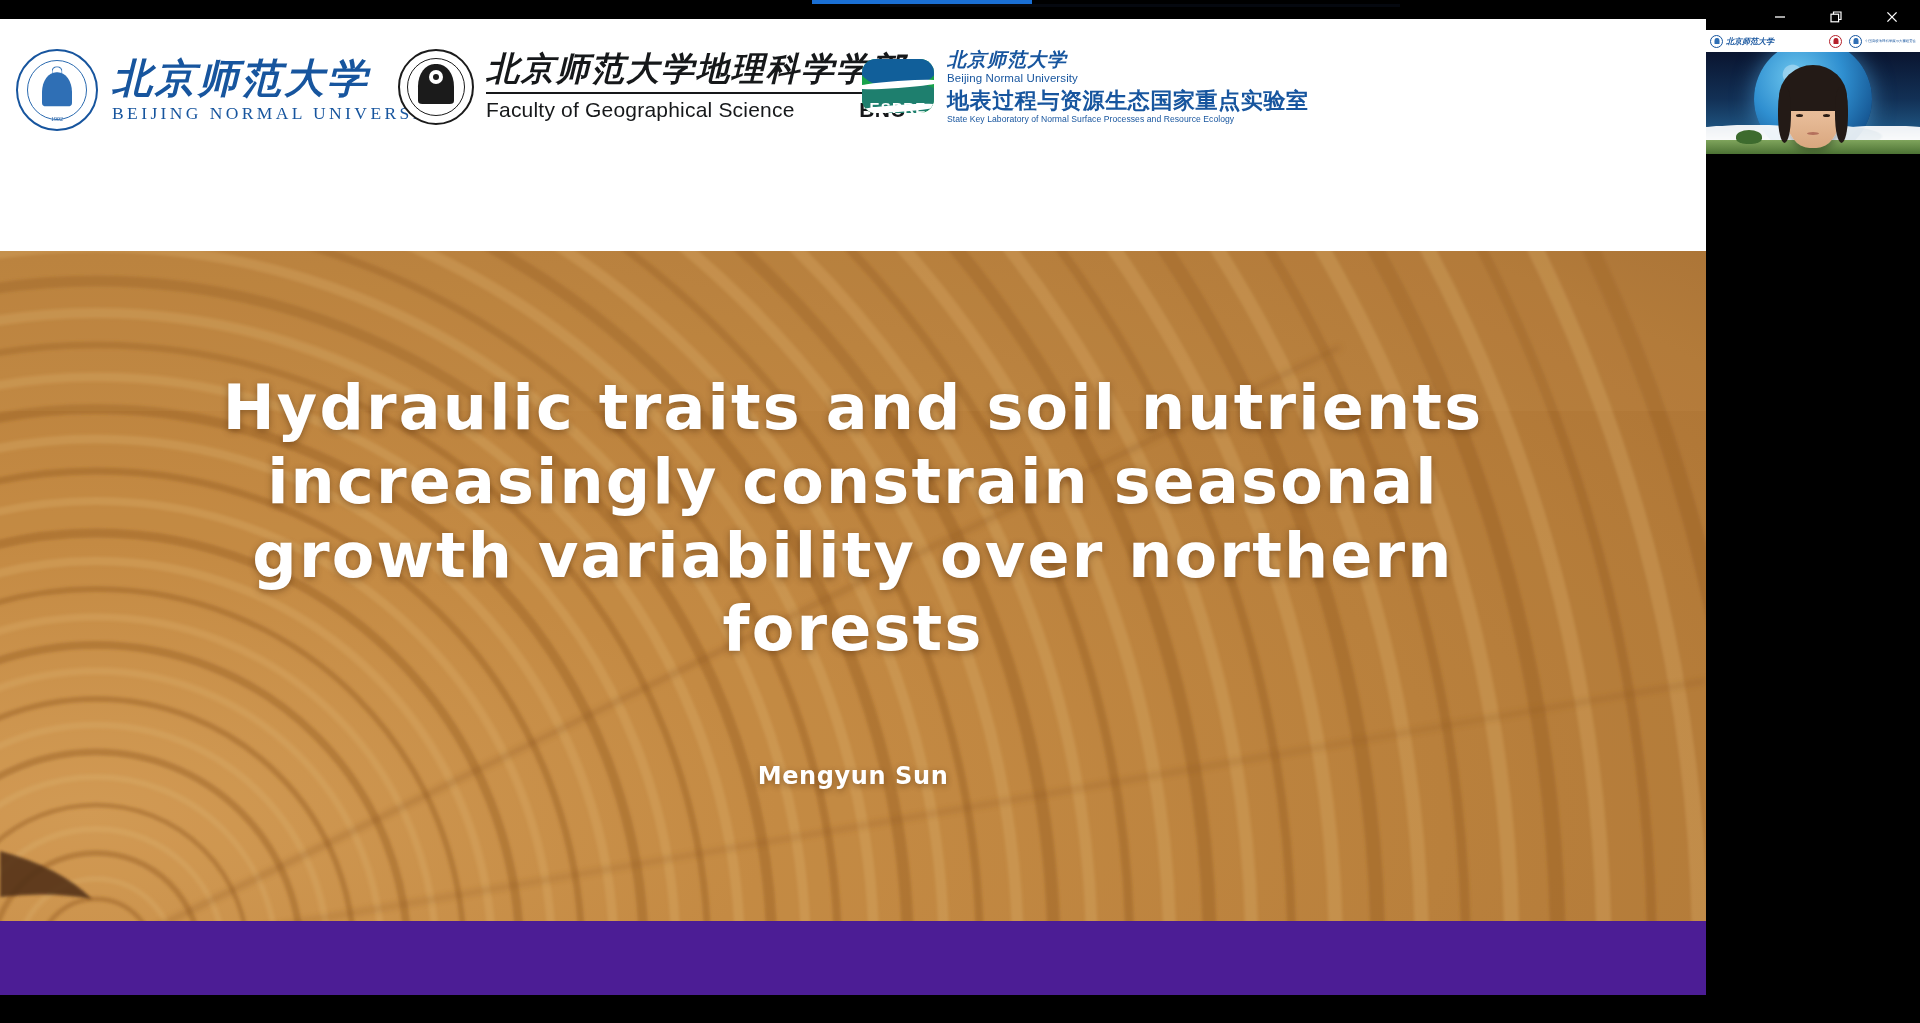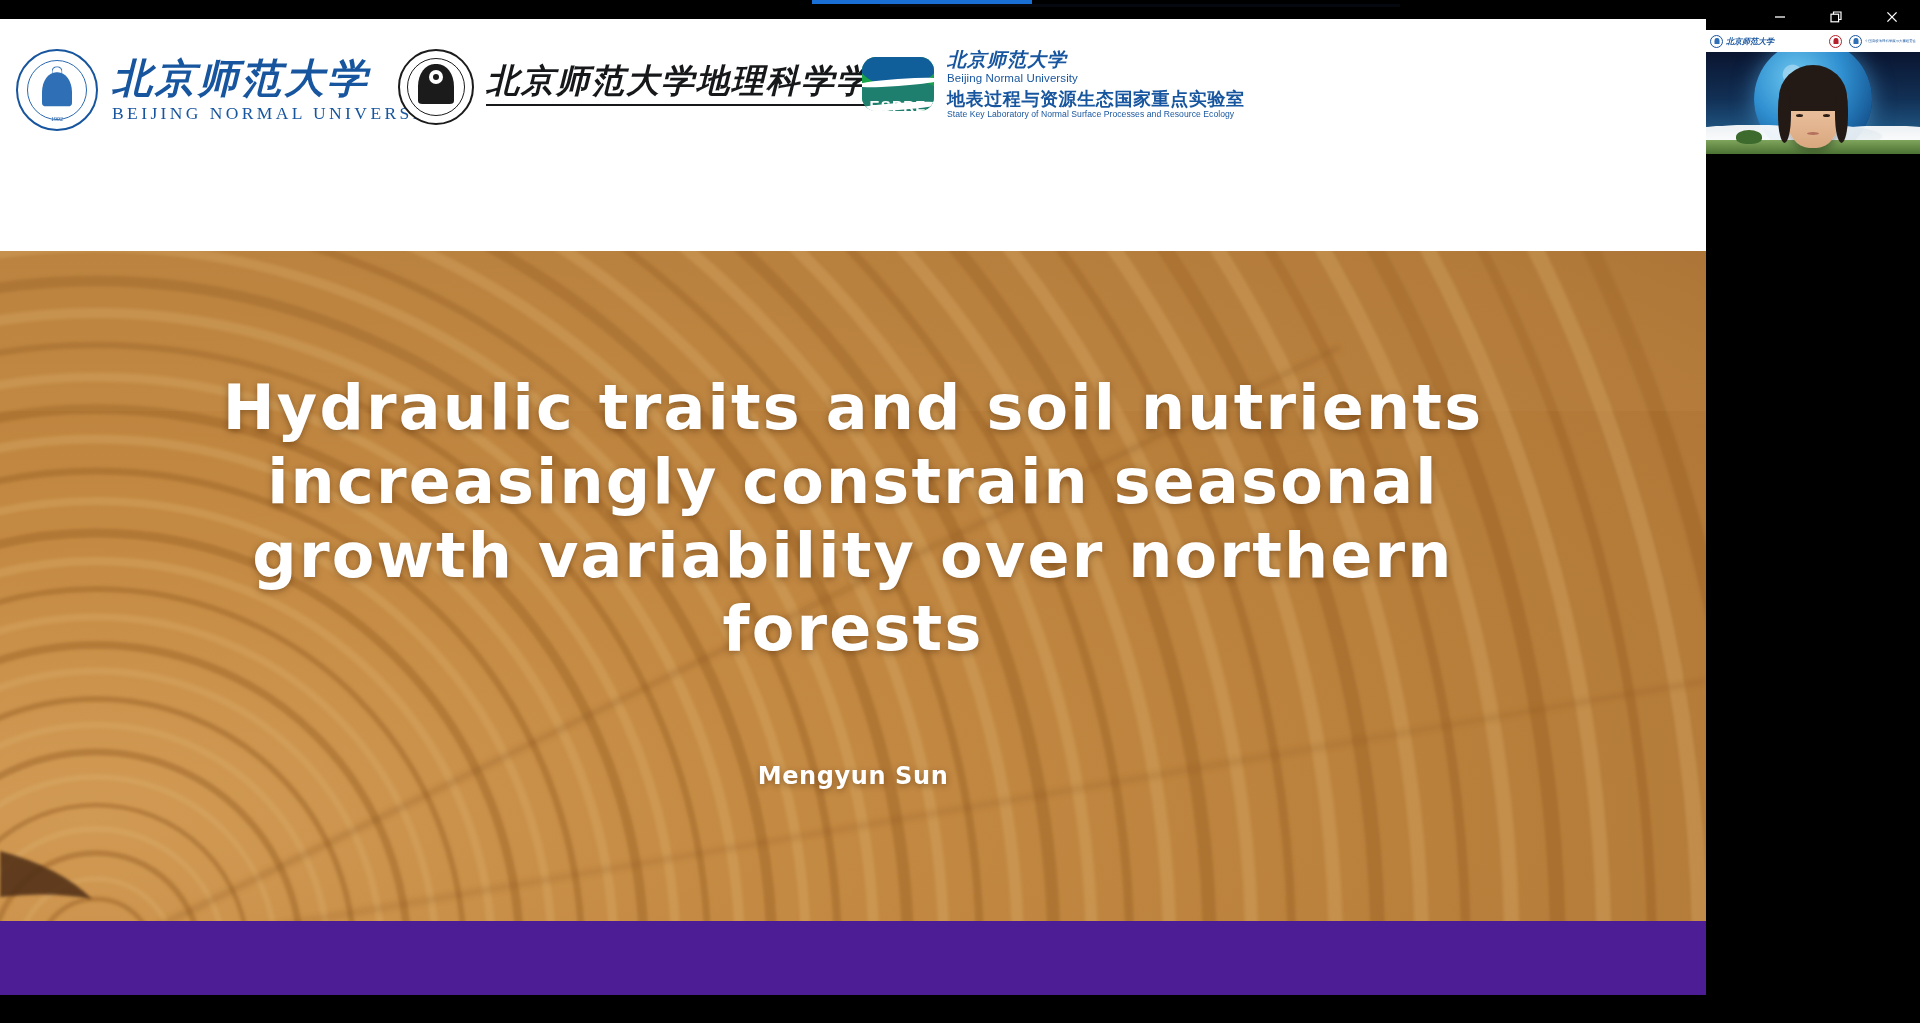--- a/index.html
+++ b/index.html
@@ -186,21 +186,21 @@
     font-family:"DejaVu Sans", sans-serif;
     font-size:19px; font-weight:700; color:#17559e;
     font-style:italic; letter-spacing:1px; white-space:nowrap;
   }
   .espre-en1 {
     font-size:11.5px; color:#17559e; white-space:nowrap;
     margin-top:2px; letter-spacing:.1px;
   }
   .espre-cn2 {
     font-family:"DejaVu Sans", sans-serif;
-    font-size:18px; font-weight:700; color:#17559e;
+    font-size:22px; font-weight:700; color:#17559e;
     margin-top:5px; letter-spacing:.6px; white-space:nowrap;
   }
   .espre-en2 {
     font-size:8.6px; color:#17559e; white-space:nowrap;
     margin-top:2px; letter-spacing:.05px;
   }
 
   
   #hero {
     position:absolute; left:0; top:232px;
@@ -388,20 +388,24 @@
         </div>
       </div>
 
       <div class="logo-group" id="logo-fgs" data-interactable="false">
         <div class="crest2" data-interactable="false">
           <div class="crest2-inner" data-interactable="false"></div>
         </div>
         <div class="fgs-text">
           <div class="fgs-cn" data-interactable="false">北京师范大学地理科学学部</div>
           <div class="fgs-rule" data-interactable="false"></div>
+          <div class="fgs-en-row">
+            <span class="fgs-en" data-interactable="false">Faculty of Geographical Science</span>
+            <span class="fgs-bnu" data-interactable="false">BNU</span>
+          </div>
         </div>
       </div>
 
       <div class="logo-group" id="logo-espre" data-interactable="false">
         <div class="espre-mark" data-interactable="false">
           <div class="espre-band-top" data-interactable="false"></div>
           <div class="espre-band-mid" data-interactable="false"></div>
           <div class="espre-wave w1" data-interactable="false"></div>
           <div class="espre-wave w2" data-interactable="false"></div>
           <div class="espre-word" data-interactable="false">ESPRE</div>

